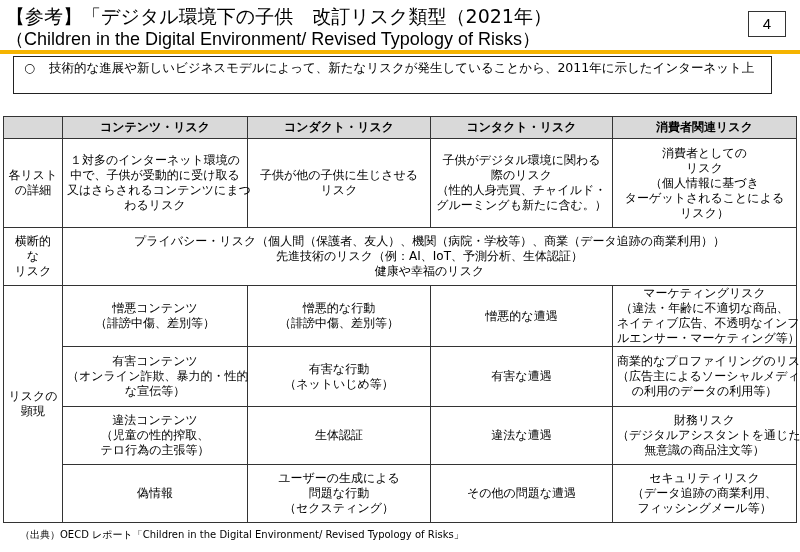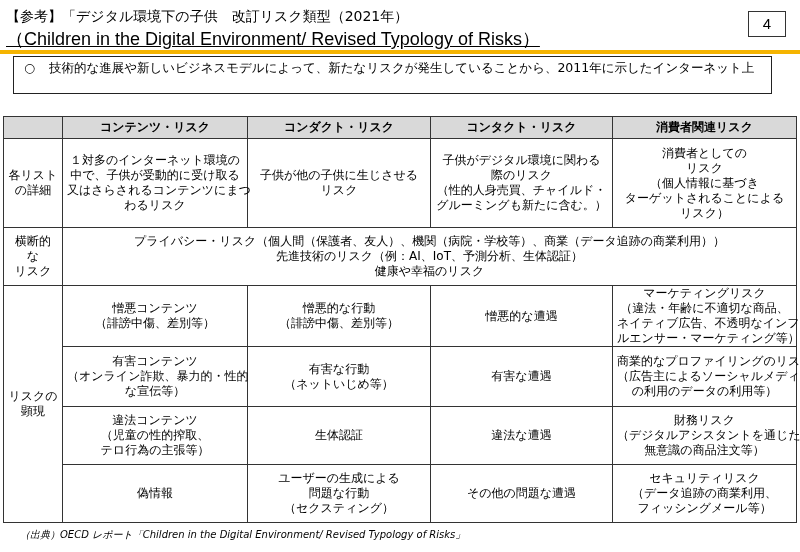--- a/index.html
+++ b/index.html
@@ -1,39 +1,39 @@
 <!DOCTYPE html>
 <html><head>
 <meta charset="utf-8">
 <style>
   * { box-sizing: border-box; margin: 0; padding: 0; }
   html, body { width: 800px; height: 552px; background: #ffffff; overflow: hidden; }
   body { position: relative; font-family: "DejaVu Sans", "Liberation Sans", sans-serif; color: #000; }
 
-  .title1 { position: absolute; left: 6px; top: 4px; font-size: 14px; line-height: 24px; letter-spacing: 0px; white-space: nowrap; }
-  .title2 { position: absolute; left: 6px; top: 28px; font-size: 18px; line-height: 22px; white-space: nowrap; font-family: "Liberation Sans", sans-serif; text-decoration: underline; }
+  .title1 { position: absolute; left: 6px; top: 4px; font-size: 19px; line-height: 24px; letter-spacing: 0px; white-space: nowrap; }
+  .title2 { position: absolute; left: 6px; top: 28px; font-size: 18px; line-height: 22px; white-space: nowrap; font-family: "Liberation Sans", sans-serif; }
   .page-num { position: absolute; left: 748px; top: 11px; width: 38px; height: 26px; border: 1px solid #333; font-size: 15px; line-height: 24px; text-align: center; font-family: "Liberation Sans", sans-serif; }
   .accent-line { position: absolute; left: 0; top: 50px; width: 800px; height: 4px; background: #f5b400; }
 
   .intro-box { position: absolute; left: 13px; top: 56px; width: 759px; height: 38px; border: 1px solid #222; font-size: 12.5px; line-height: 15px; padding: 3px 0 0 10px; white-space: nowrap; }
   .intro-box .bullet { margin-right: 14px; }
 
   table.risk { position: absolute; left: 3px; top: 116px; width: 793px; border-collapse: collapse; table-layout: fixed; font-size: 12px; line-height: 15px; }
   table.risk td, table.risk th { border: 1px solid #333; text-align: center; vertical-align: middle; padding: 0 4px; }
   table.risk th { background: #d9d9d9; font-weight: bold; font-size: 12px; height: 22px; }
   table.risk .rowhead { font-size: 12px; margin-left: 20px; }
   .r-detail td { height: 89px; }
   .r-cross td { height: 58px; }
   .r-m1 td { height: 60px; }
   .r-m2 td { height: 60px; }
   .r-m3 td { height: 58px; }
   .r-m4 td { height: 58px; }
   .cellline { display: block; white-space: nowrap; }
 
-  .source { position: absolute; left: 20px; top: 528px; font-size: 10px; line-height: 13px; white-space: nowrap; font-style: italic; }
+  .source { position: absolute; left: 20px; top: 528px; font-size: 10px; line-height: 13px; white-space: nowrap; }
 </style>
 </head>
 <body>
 
 <div class="title1">【参考】「デジタル環境下の子供　改訂リスク類型（2021年）</div>
 <div class="title2">（Children in the Digital Environment/ Revised Typology of Risks）</div>
 <div class="page-num">4</div>
 <div class="accent-line"></div>
 
 <div class="intro-box">

